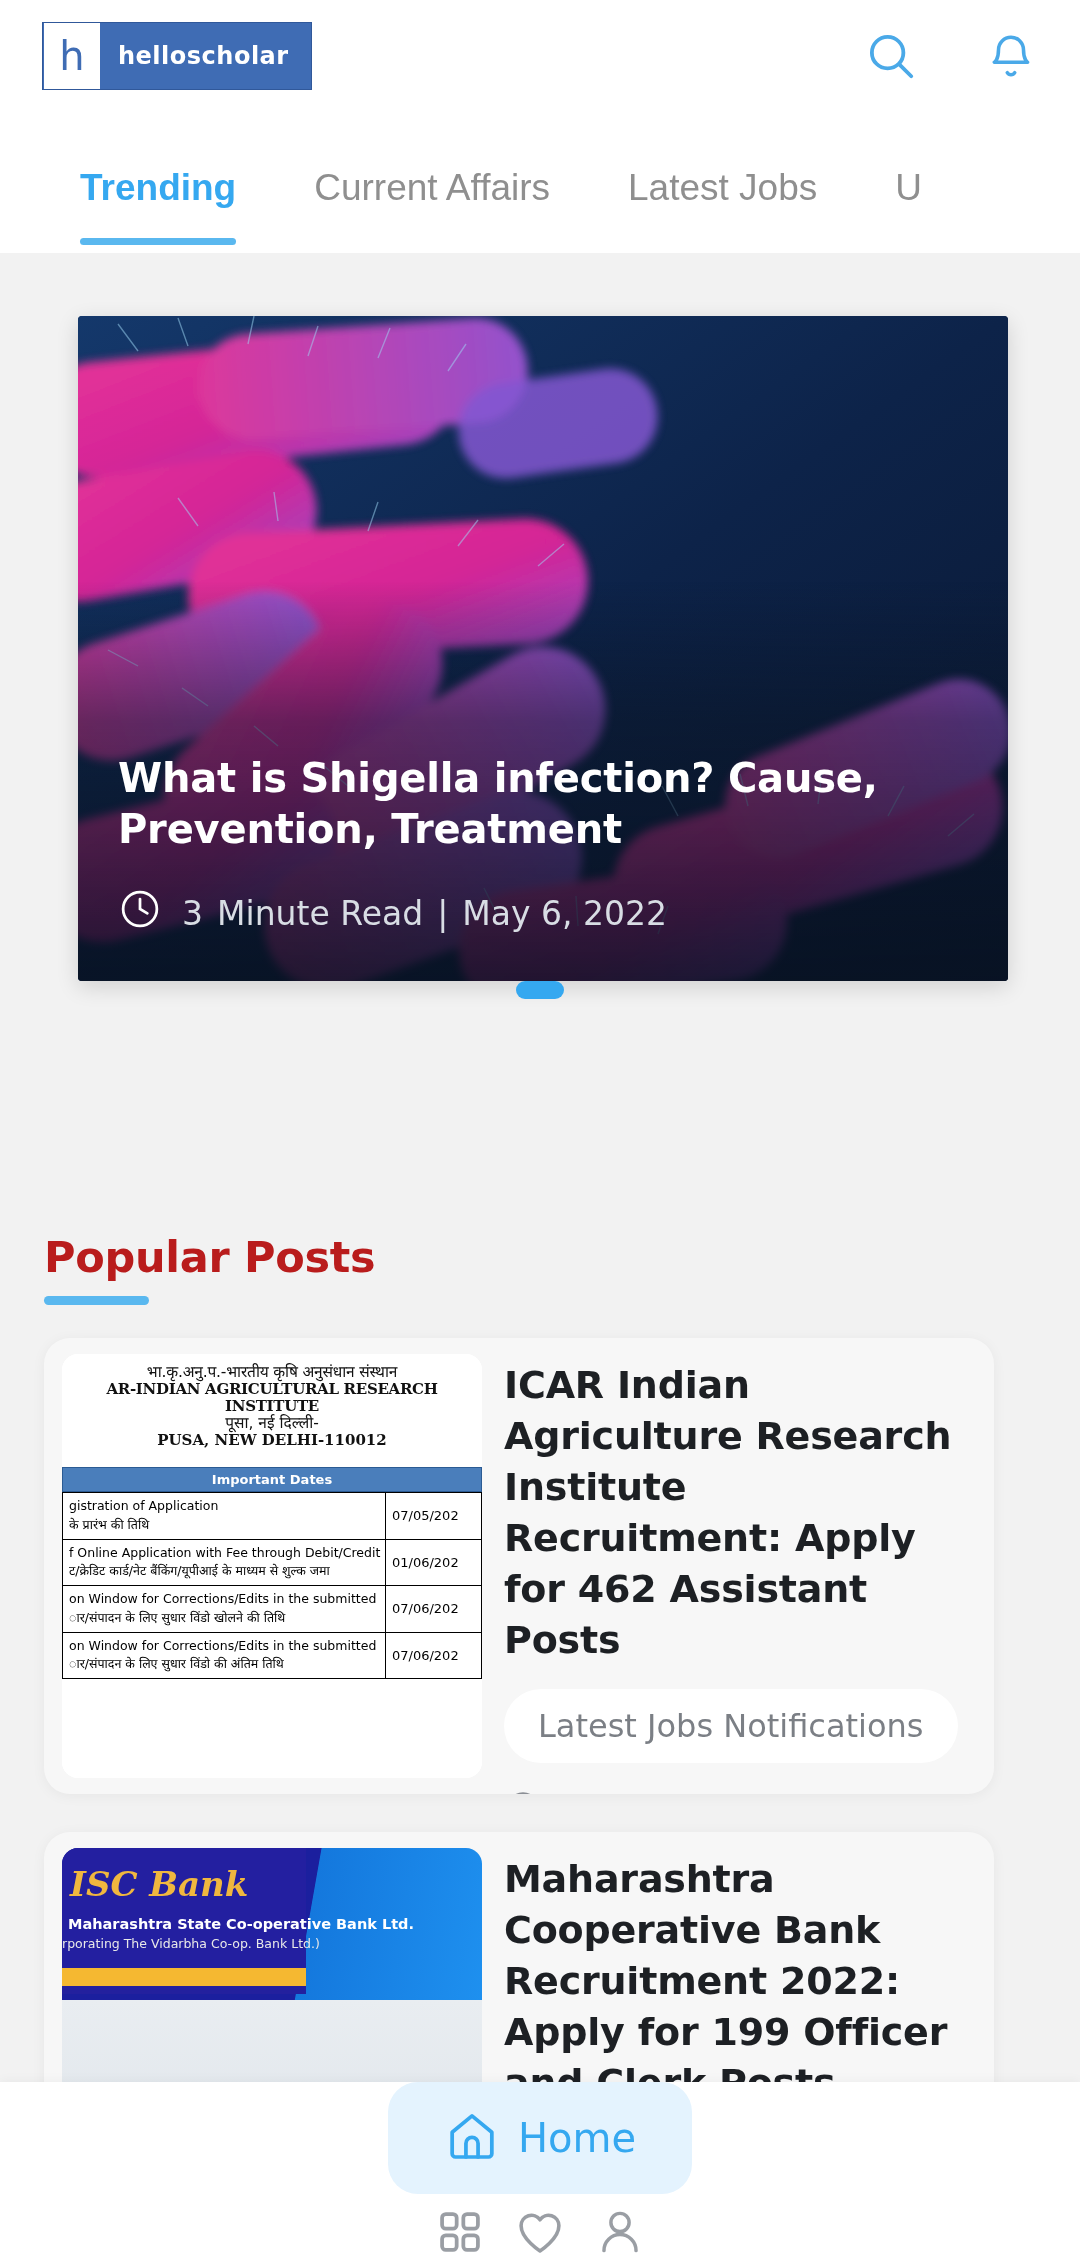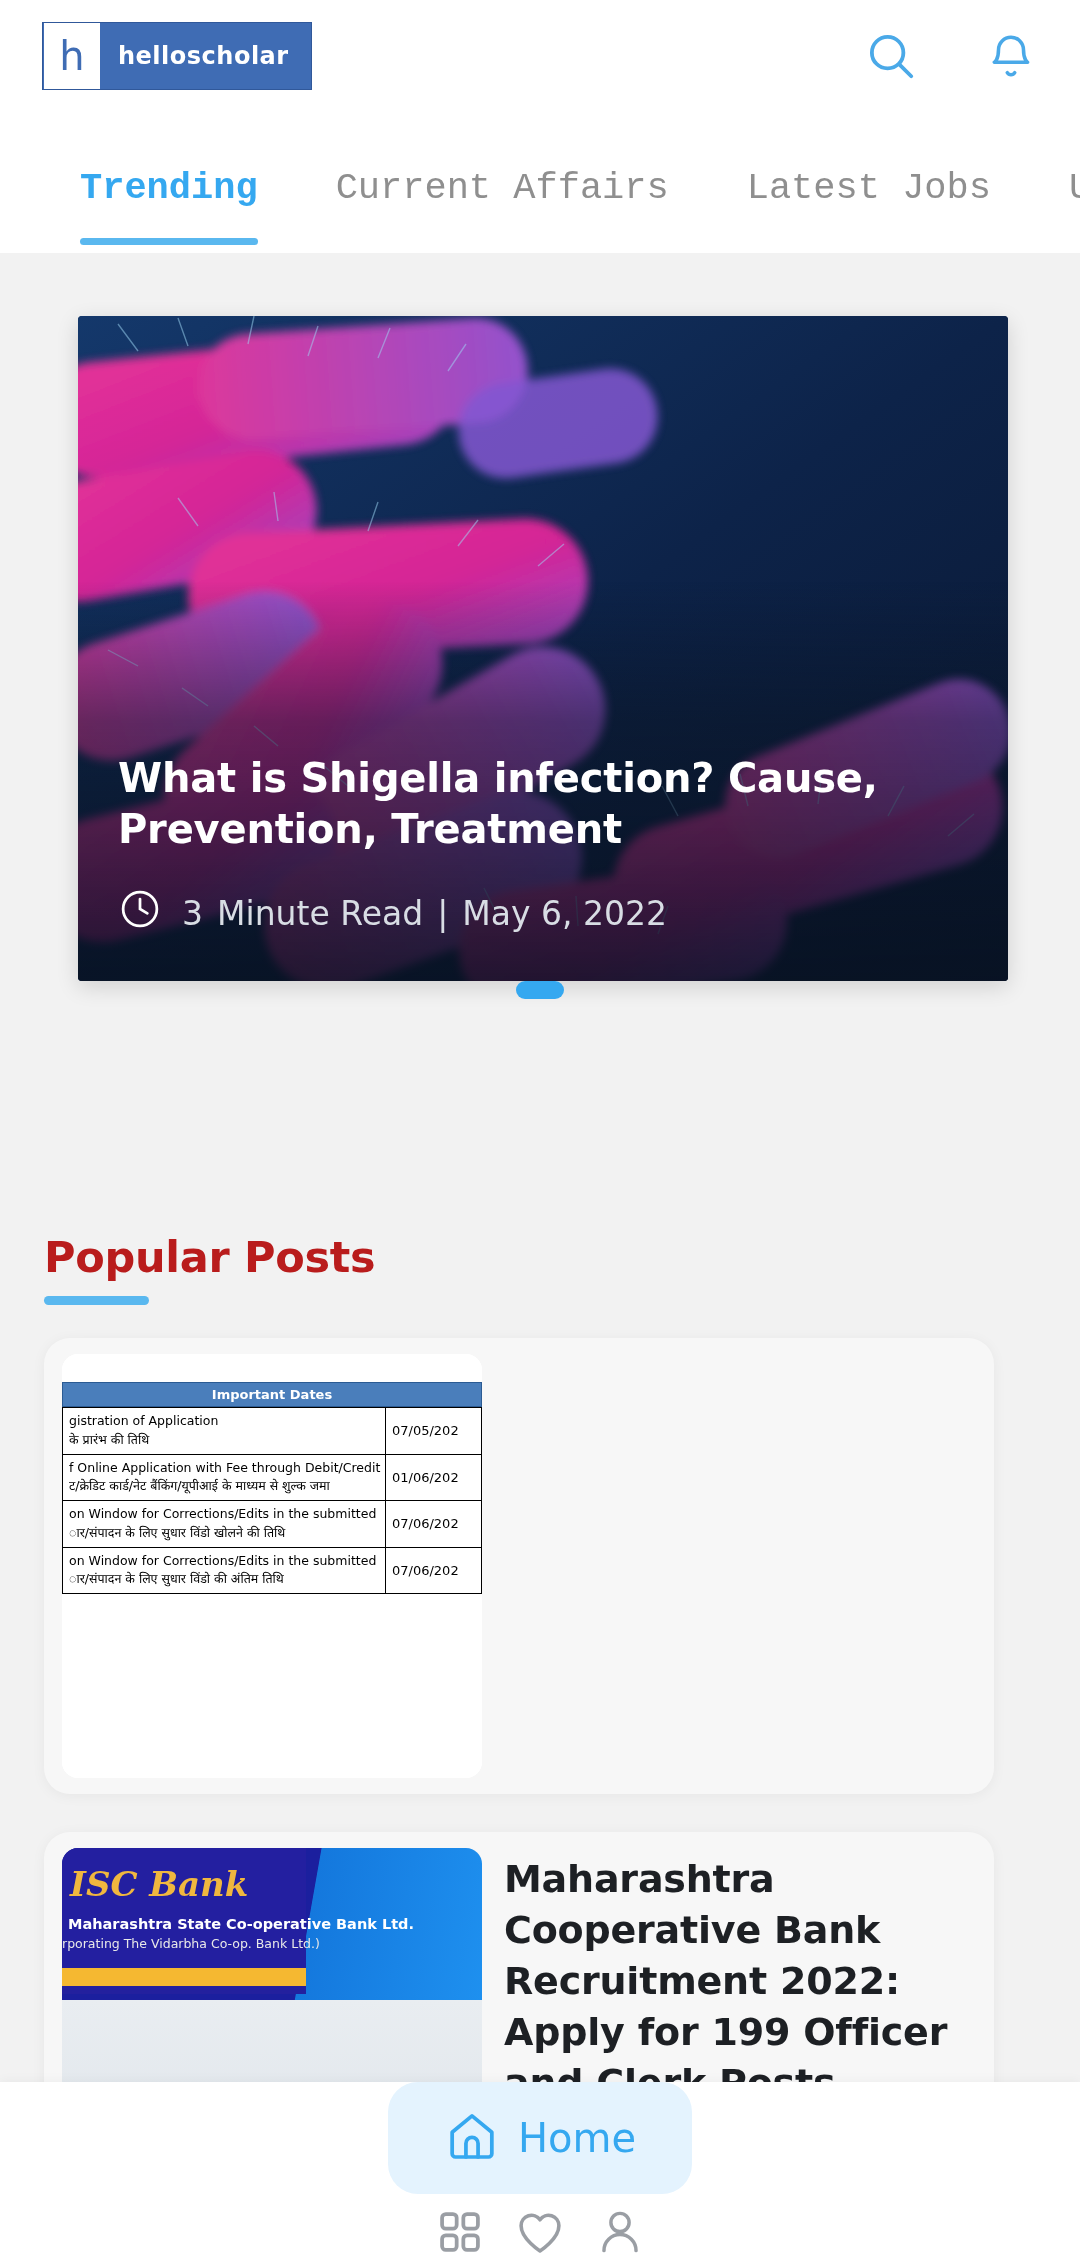--- a/index.html
+++ b/index.html
@@ -43,21 +43,21 @@
 
   
   .tabs {
     position:absolute; top:143px; left:0; width:1080px; height:110px;
     background:#ffffff; display:flex; align-items:center;
     padding-left:80px; gap:78px; overflow:hidden;
   }
   .tab {
     font-size:37px; color:#8f8f8f; white-space:nowrap;
     position:relative; padding-bottom:20px; font-weight:400;
-    font-family:Liberation Mono, monospace;
+    font-family:Liberation Sans, sans-serif;
   }
   .tab.active { color:#35a8f0; font-weight:700; }
   .tab.active::after {
     content:""; position:absolute; left:0; right:0; bottom:-16px;
     height:7px; background:#5ab8ef; border-radius:4px;
   }
 
   
   .hero-wrap { position:absolute; top:253px; left:0; width:1080px; height:800px; }
   .hero-card {
@@ -277,20 +277,26 @@
   </div>
 
   <div class="section-head">
     <div class="section-title">Popular Posts</div>
     <div class="section-rule"></div>
   </div>
 
   <div class="card" id="card1">
     <div class="thumb">
       <div class="doc">
+        <div class="doc-h">
+          <div class="l1">भा.कृ.अनु.प.-भारतीय कृषि अनुसंधान संस्थान</div>
+          <div class="l2">AR-INDIAN AGRICULTURAL RESEARCH INSTITUTE</div>
+          <div class="l3">पूसा, नई दिल्ली-</div>
+          <div class="l4">PUSA, NEW DELHI-110012</div>
+        </div>
         <div class="doc-bar">Important Dates</div>
         <table class="doc-tbl">
           <tbody>
               <tr>
             <td class="ecol">
               <div>gistration of Application</div>
               <div>के प्रारंभ की तिथि</div>
             </td>
             <td class="dcol">07/05/202</td>
           </tr>
@@ -312,20 +318,36 @@
             <td class="ecol">
               <div>on Window for Corrections/Edits in the submitted</div>
               <div>ार/संपादन के लिए सुधार विंडो की अंतिम तिथि</div>
             </td>
             <td class="dcol">07/06/202</td>
           </tr>
         </tbody>
           </table>
       </div>
     </div>
+    <div class="card-body">
+      <div class="card-title">ICAR Indian Agriculture Research Institute Recruitment: Apply for 462 Assistant Posts</div>
+      <div class="badge">Latest Jobs Notifications</div>
+      <div class="card-meta">
+        <div class="meta-row">
+          <span>
+            <svg width="38" height="38" viewBox="0 0 24 24" fill="none" stroke="#8b8f95" stroke-width="1.5" stroke-linecap="round">
+              <circle cx="12" cy="12" r="9.2"></circle>
+                <path d="M12 6.6V12l4 2.4"></path>
+            </svg>
+          </span>
+          <span>2 Minute Read</span>
+        </div>
+
+      </div>
+    </div>
   </div>
 
   <div class="card" id="card2">
     <div class="thumb">
       <div class="msc">
         <div class="msc-blue"></div>
         <div class="msc-navy"></div>
         <div class="msc-name">ISC Bank</div>
         <div class="msc-s1">Maharashtra State Co-operative Bank Ltd.</div>
         <div class="msc-s2">rporating The Vidarbha Co-op. Bank Ltd.)</div>

